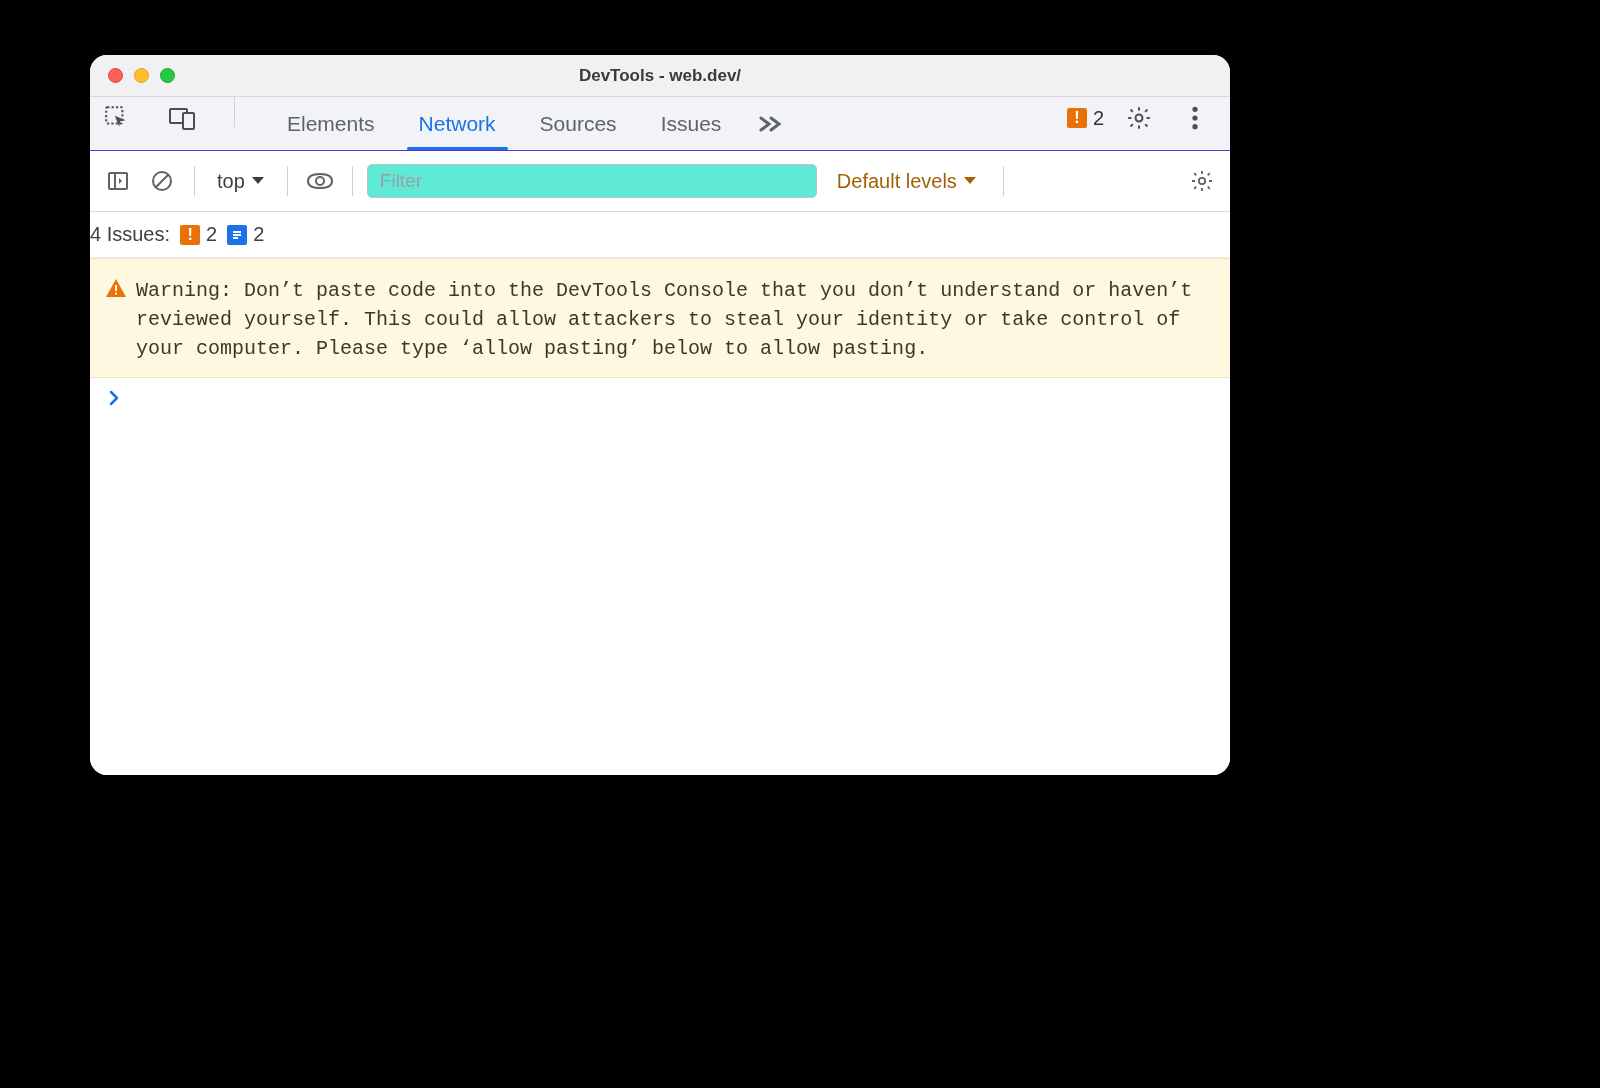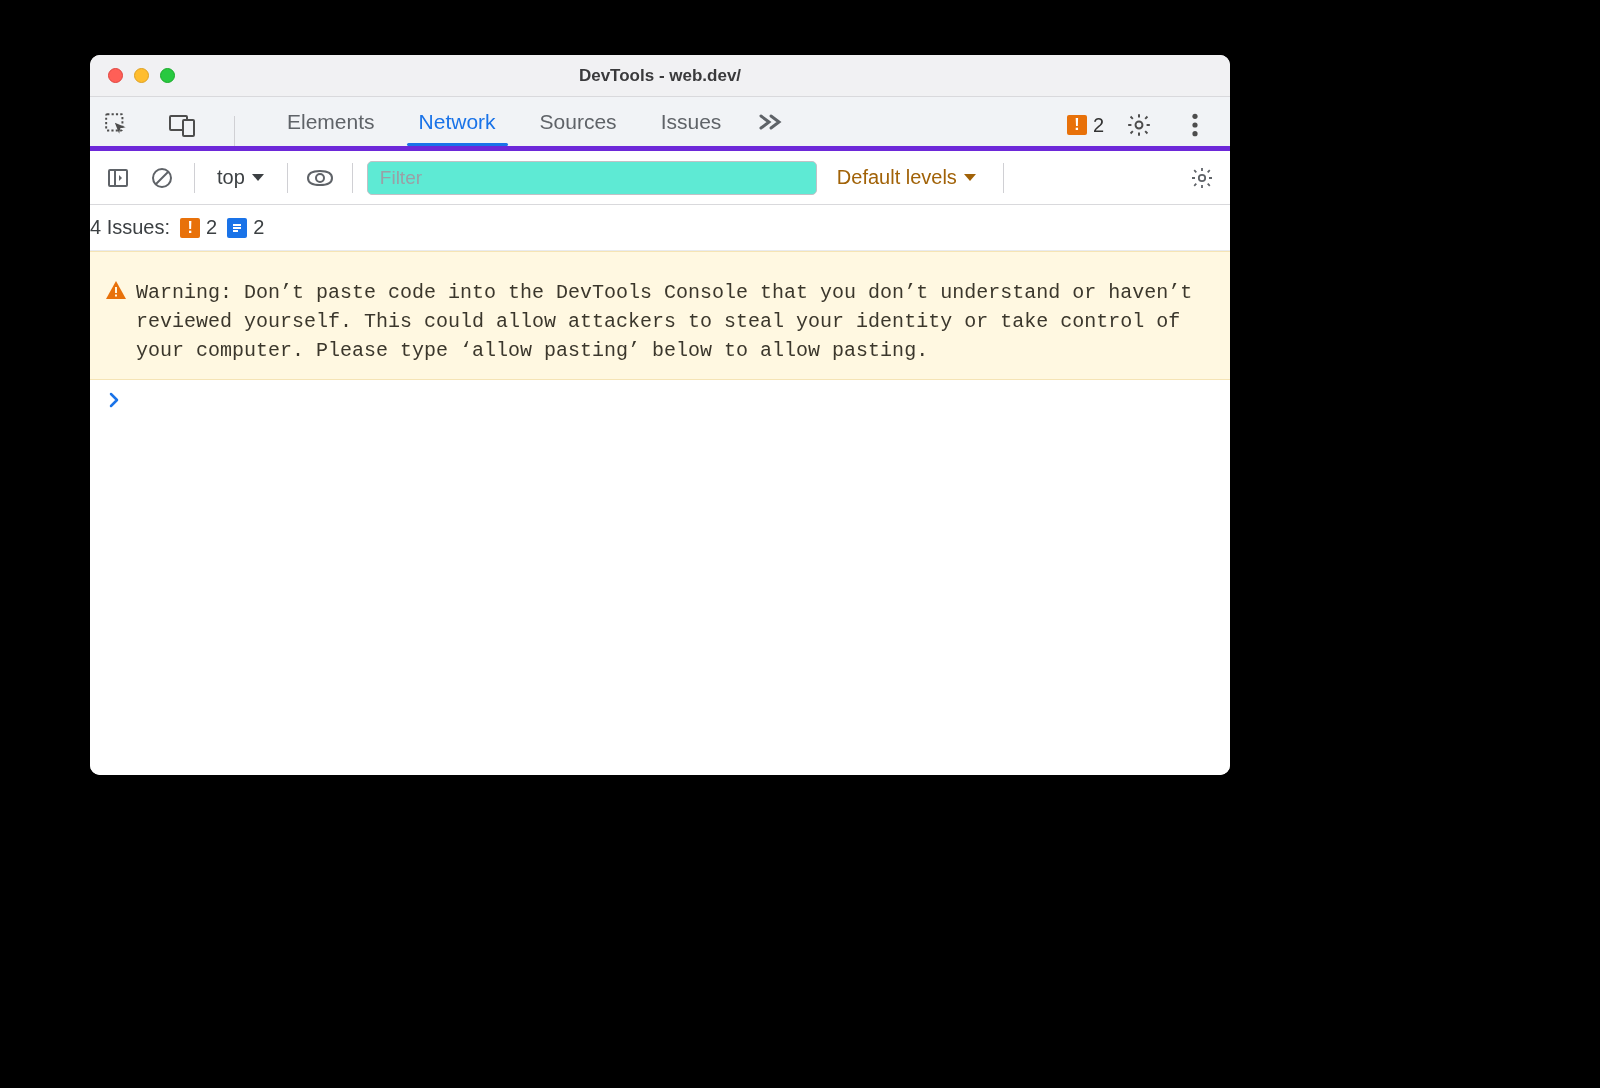--- a/index.html
+++ b/index.html
@@ -11,21 +11,21 @@
       display: flex;
       align-items: flex-start;
       justify-content: flex-start;
       padding-top: 55px;
       padding-left: 90px;
     }
     .window {
       width: 1140px;
       height: 720px;
       background: #fff;
-      border-radius: 10px;
+      border-radius: 17px;
       box-shadow: 0 20px 60px rgba(0,0,0,0.5);
       overflow: hidden;
       display: flex;
       flex-direction: column;
     }
     .titlebar {
       height: 42px;
       background: #f1f1f3;
       display: flex;
       align-items: center;
@@ -46,23 +46,23 @@
       left: 0; right: 0;
       text-align: center;
       font-size: 17px;
       font-weight: 600;
       color: #3a3a3c;
       pointer-events: none;
     }
     .tabbar {
       height: 54px;
       background: #f1f3f6;
-      border-bottom: 5px solid #6d28d9;
-      display: flex;
-      align-items: flex-end;
+      border-bottom: 1px solid #6d28d9;
+      display: flex;
+      align-items: flex-start;
       padding: 0 6px;
       gap: 24px;
     }
     .tabbar .icon-btn {
       width: 42px; height: 42px;
       display: flex; align-items: center; justify-content: center;
       cursor: pointer;
       color: #4d4d4d;
     }
     .vdiv { width: 1px; height: 30px; background: #d0d0d4; margin: 0 6px; }
@@ -86,21 +86,21 @@
     .issue-badge-top {
       display: flex; align-items: center; gap: 6px;
       font-size: 20px; color: #333; cursor:pointer;
     }
     .badge-orange {
       width: 20px; height: 20px; background: #e8710a;
       display:inline-flex;align-items:center;justify-content:center;
       color:#fff; font-weight:bold; font-size:16px; border-radius:2px;
     }
     .toolbar2 {
-      height: 54px;
+      height: 61px;
       border-bottom: 1px solid #d9d9dc;
       display: flex; align-items: center;
       padding: 0 10px;
       gap: 8px;
     }
     .toolbar2 .icon-btn { width: 36px; height:36px; display:flex;align-items:center;justify-content:center;cursor:pointer;color:#5f6368;}
     .context-sel {
       display:flex;align-items:center;gap:6px;
       font-size:20px;color:#3c4043;cursor:pointer;padding:0 8px;
     }
@@ -133,21 +133,21 @@
     .badge-blue {
       width: 20px; height: 20px; background: #1a73e8;
       display:inline-flex;align-items:center;justify-content:center;
       color:#fff; font-weight:bold; font-size:15px; border-radius:2px;
     }
     .console-body { flex:1; overflow:auto; background:#fff;}
     .warn-msg {
       background: #fff8e1;
       border-top: 1px solid #f5e4b5;
       border-bottom: 1px solid #f5e4b5;
-      padding: 26px 16px 14px 16px;
+      padding: 17px 16px 14px 16px;
       display:flex;gap:10px;
       font-family: Menlo, Monaco, "Courier New", monospace;
       font-size: 20px;
       line-height: 1.45;
       color: #3b372c;
     }
     .warn-icon {
       flex-shrink:0; margin-top:3px;
       color:#e8710a;
     }

